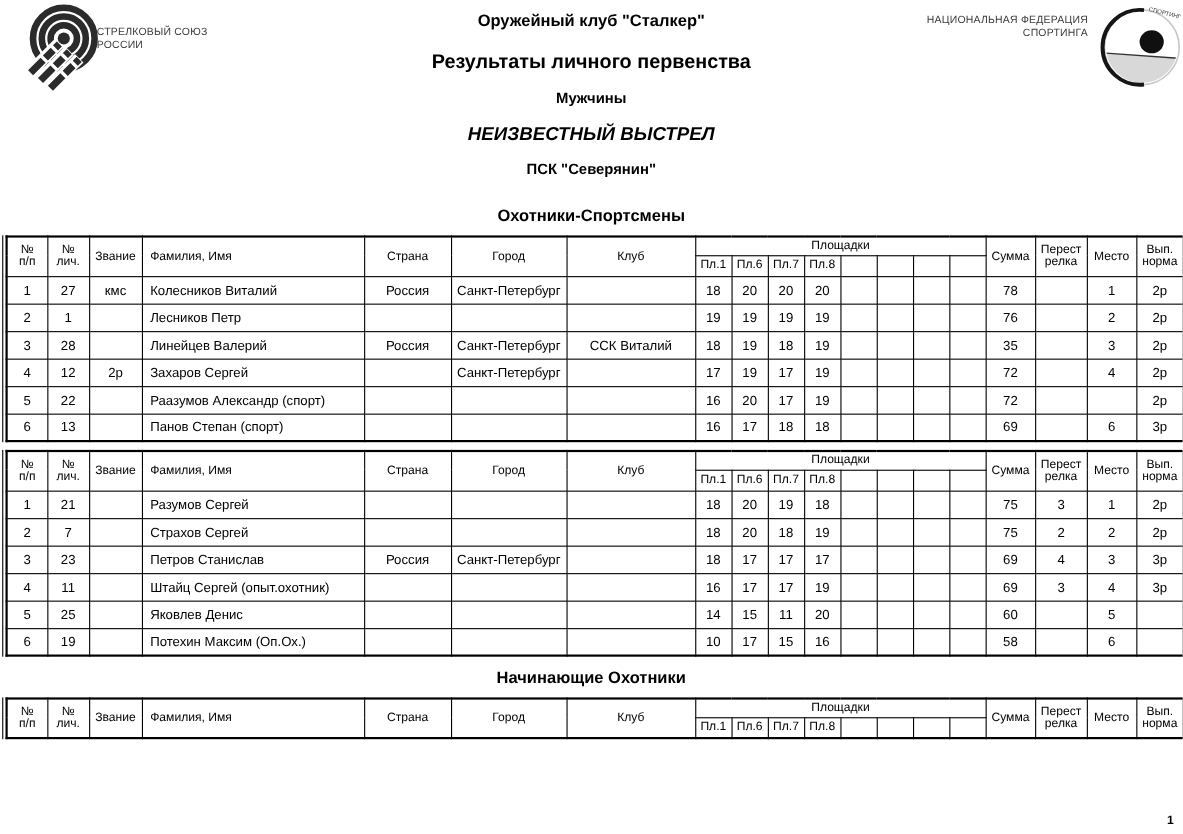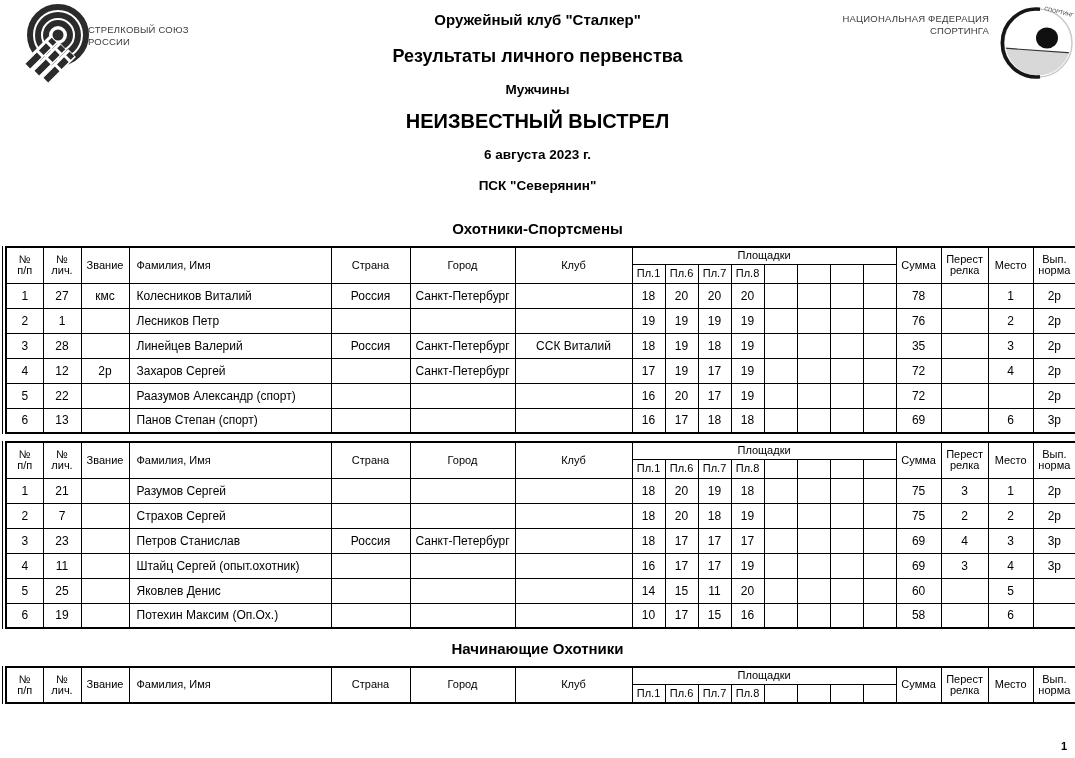--- a/index.html
+++ b/index.html
@@ -13,21 +13,21 @@
   .org-left{left:88px;top:24px;text-align:left;}
   .org-right{right:86px;top:13px;text-align:right;}
   .logo-left{position:absolute;left:12px;top:2px;width:84px;height:88px;}
   .logo-right{position:absolute;left:1000px;top:0;width:75px;height:90px;overflow:hidden;}
   
   .titles{padding-top:10px;text-align:center;}
   .titles *{margin:0;}
   .t1{font-size:15px;font-weight:bold;line-height:20px;}
   .t2{font-size:18px;font-weight:bold;line-height:22px;margin-top:15px;}
   .t3{font-size:13.5px;font-weight:bold;line-height:16px;margin-top:15px;}
-  .t4{font-size:20px;font-weight:bold;line-height:19px;margin-top:14px;}
+  .t4{font-size:17px;font-weight:bold;line-height:19px;margin-top:14px;font-style:italic;}
   .t5{font-size:13.5px;font-weight:bold;line-height:17px;margin-top:15px;}
   .t6{font-size:13.5px;font-weight:bold;line-height:17px;margin-top:14px;}
   
   .sec-title{text-align:center;font-size:15px;font-weight:bold;line-height:20px;margin:0;}
   .sec1 .sec-title{margin-top:25px;}
   .sec2 .sec-title{margin-top:14px;}
   .sec3 .sec-title{margin-top:10px;}
   .twrap{border-left:1px solid #000;padding-left:2px;margin:7px 0 0 2px;width:1068px;}
   table.results{border-collapse:collapse;table-layout:fixed;width:1066px;
                 border:2px solid #000;}
@@ -87,21 +87,20 @@
     <ellipse cx="47" cy="38" rx="11" ry="10.5" fill="#101010"></ellipse>
     <text x="44" y="10" font-size="5.5" fill="#444" transform="rotate(14 44 10)">СПОРТИНГ</text>
   </svg>
 </div>
 
 <div class="titles">
   <h1 class="t1">Оружейный клуб  "Сталкер"</h1>
   <h1 class="t2">Результаты личного первенства</h1>
   <p class="t3">Мужчины</p>
   <p class="t4">НЕИЗВЕСТНЫЙ ВЫСТРЕЛ</p>
-  <p class="t5">6 августа 2023 г.</p>
   <p class="t6">ПСК "Северянин"</p>
 </div>
 
 <section class="sec1">
   <h2 class="sec-title">Охотники-Спортсмены</h2>
   <div class="twrap">
     <table class="results">
         <colgroup>
           <col style="width: 37px;">
           <col style="width: 38px;">

